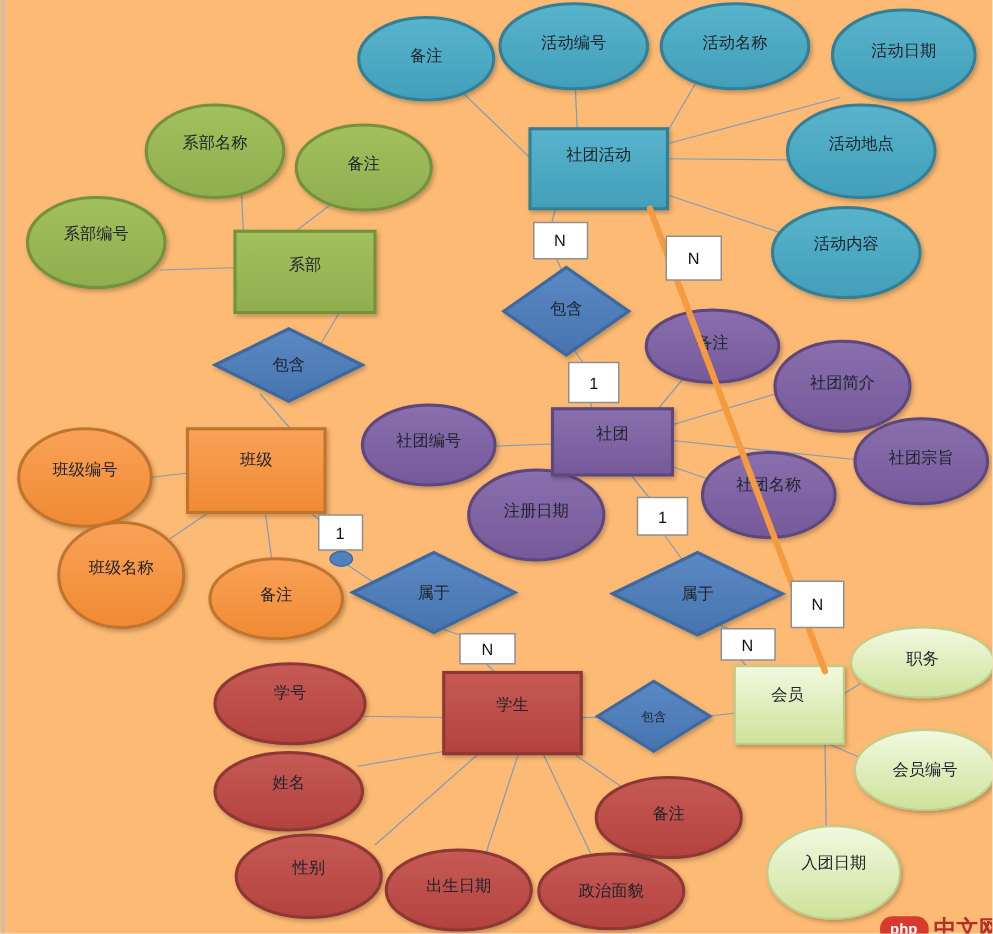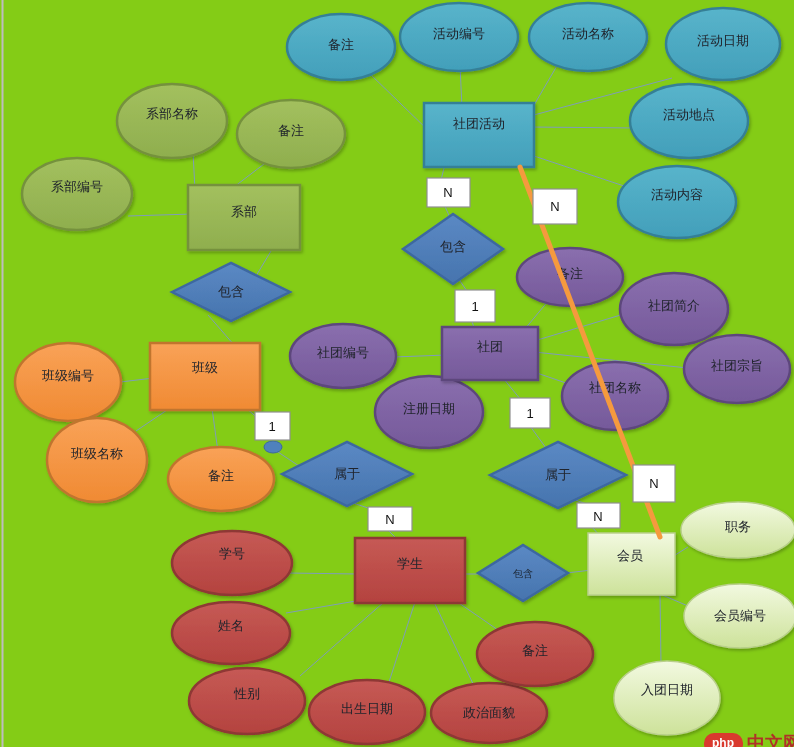--- a/index.html
+++ b/index.html
@@ -1,16 +1,16 @@
 <!DOCTYPE html>
 <html><head>
 <meta charset="utf-8">
 <style>
   html,body{margin:0;padding:0;background:#fff;}
-  .stage{position:relative;width:794px;height:747px;background:#84cc16;overflow:hidden;
+  .stage{position:relative;width:794px;height:747px;background:#fdba74;overflow:hidden;
          font-family:"Liberation Sans","DejaVu Sans",sans-serif;}
   svg{display:block;}
   .edge{stroke:#7f9db9;stroke-width:1;fill:none;}
   .lbl{fill:#20242c;font-size:13px;text-anchor:middle;font-family:"Liberation Sans","DejaVu Sans",sans-serif;}
   .lbl-sm{fill:#1c2633;font-size:10px;text-anchor:middle;font-family:"Liberation Sans","DejaVu Sans",sans-serif;}
   .card{fill:#111;font-size:13px;text-anchor:middle;font-family:"Liberation Sans","DejaVu Sans",sans-serif;}
   .shp{filter:url(#ds);}
   .cardbox{fill:#ffffff;stroke:#8f8f8f;stroke-width:1.2;}
   .teal{fill:url(#gTeal);stroke:#357f96;stroke-width:2.5;}
   .green{fill:url(#gGreen);stroke:#74913c;stroke-width:2.5;}

